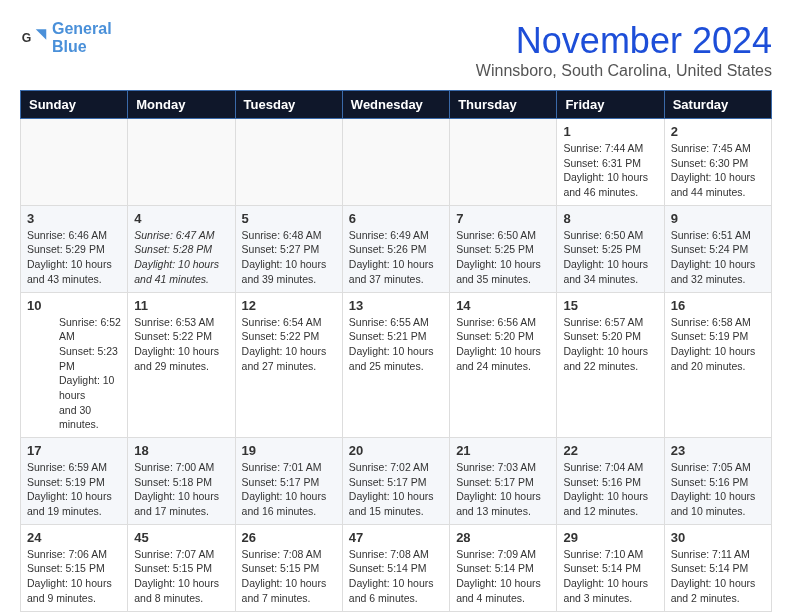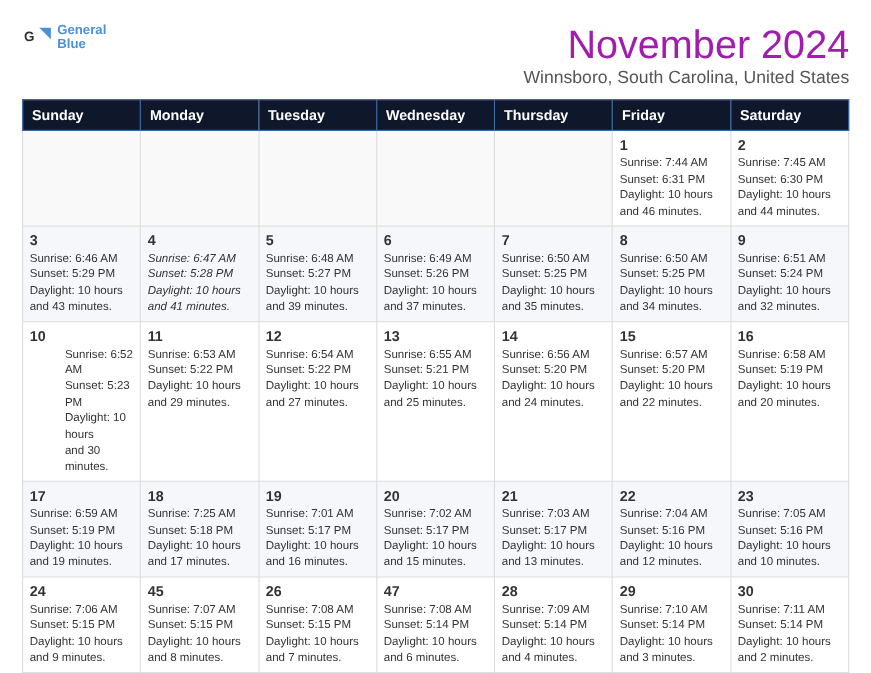--- a/index.html
+++ b/index.html
@@ -15,39 +15,39 @@
       align-items: flex-start;
       justify-content: space-between;
       margin-bottom: 10px;
     }
     .logo {
       display: flex;
       align-items: center;
       gap: 4px;
     }
     .logo-text {
-      font-size: 12px;
+      font-size: 16px;
       font-weight: bold;
       color: #333;
       line-height: 1.1;
     }
     .logo-text span {
       color: #4a90d9;
     }
     .logo-icon {
       width: 28px;
       height: 28px;
     }
     .title-block {
       text-align: right;
     }
     .month-title {
       font-size: 36px;
       font-weight: normal;
-      color: #a21caf;
+      color: #1d4ed8;
     }
     .location {
       font-size: 16px;
       color: #555;
       margin-left: 15px;
     }
     .calendar {
       width: 100%;
       border-collapse: collapse;
       border: 1px solid #ccc;
@@ -247,21 +247,21 @@
       <tr>
         <td>
           <div class="day-num">17</div>
           <div class="day-info" style="white-space: pre-line;">Sunrise: 6:59 AM
 Sunset: 5:19 PM
 Daylight: 10 hours
 and 19 minutes.</div>
         </td>
         <td>
           <div class="day-num">18</div>
-          <div class="day-info" style="white-space: pre-line;">Sunrise: 7:25 AM
+          <div class="day-info" style="white-space: pre-line;">Sunrise: 7:00 AM
 Sunset: 5:18 PM
 Daylight: 10 hours
 and 17 minutes.</div>
         </td>
         <td>
           <div class="day-num">19</div>
           <div class="day-info" style="white-space: pre-line;">Sunrise: 7:01 AM
 Sunset: 5:17 PM
 Daylight: 10 hours
 and 16 minutes.</div>

